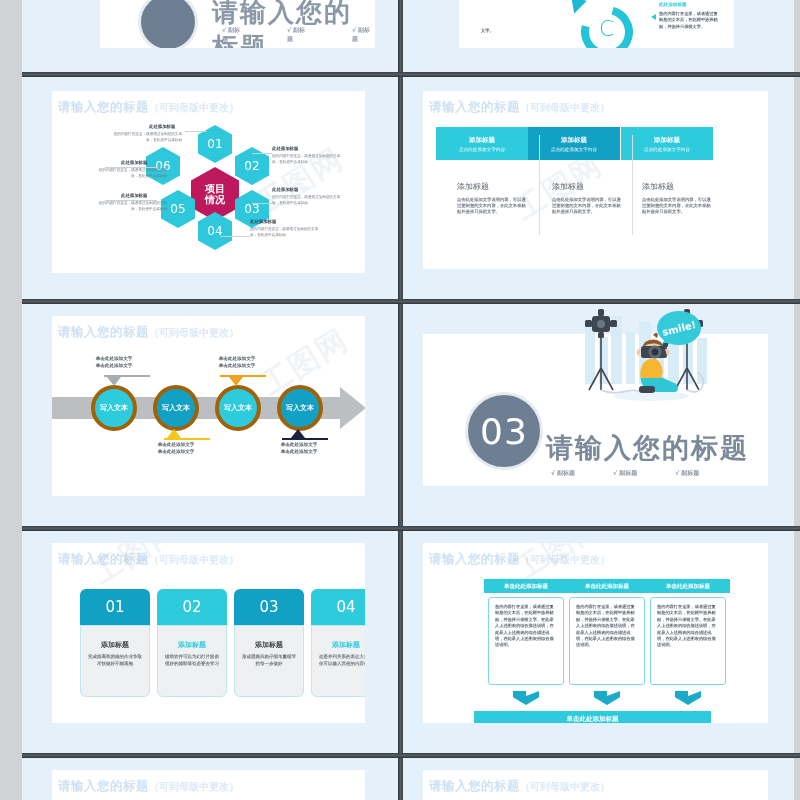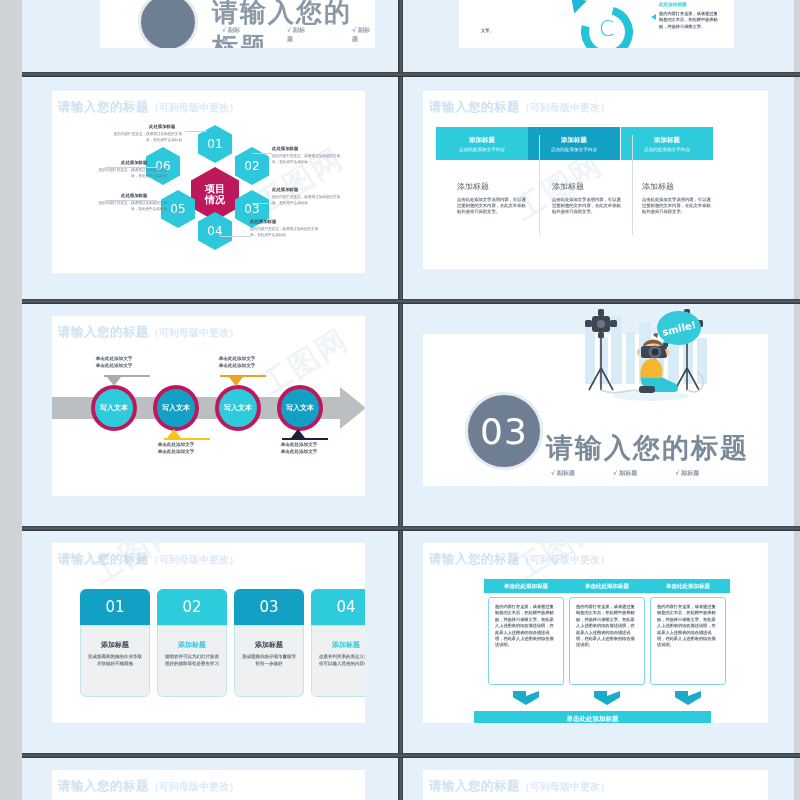--- a/index.html
+++ b/index.html
@@ -49,21 +49,21 @@
   .col3box .s{font-size:4.6px;margin-top:2px;}
   .col3vline{position:absolute;width:1px;background:#d6dee5;}
   .col3h{position:absolute;font-size:8px;color:#555e68;}
   .col3p{position:absolute;font-size:4.3px;color:#6f7882;line-height:6.2px;width:72px;font-weight:bold;}
 
   
   .tl-bar{position:absolute;height:22px;background:#bcbfc2;}
   .tl-arrow{position:absolute;width:0;height:0;border-top:21px solid transparent;
             border-bottom:21px solid transparent;border-left:26px solid #bcbfc2;}
   .tl-circ{position:absolute;width:46px;height:46px;border-radius:50%;
-           border:4px solid #be185d;display:flex;align-items:center;justify-content:center;
+           border:4px solid #a16207;display:flex;align-items:center;justify-content:center;
            color:#fff;font-size:7px;font-weight:bold;box-sizing:border-box;}
   .tl-cap{position:absolute;text-align:center;font-size:4.6px;color:#555e68;
           line-height:6.5px;font-weight:bold;width:86px;}
   .tl-uline{position:absolute;height:2px;}
   .tl-tri{position:absolute;width:0;height:0;border-left:7px solid transparent;
           border-right:7px solid transparent;}
 
   
   .sec-num{position:absolute;width:78px;height:78px;border-radius:50%;
      background:#6f7f93;border:3px solid #e6ebf0;color:#fff;

